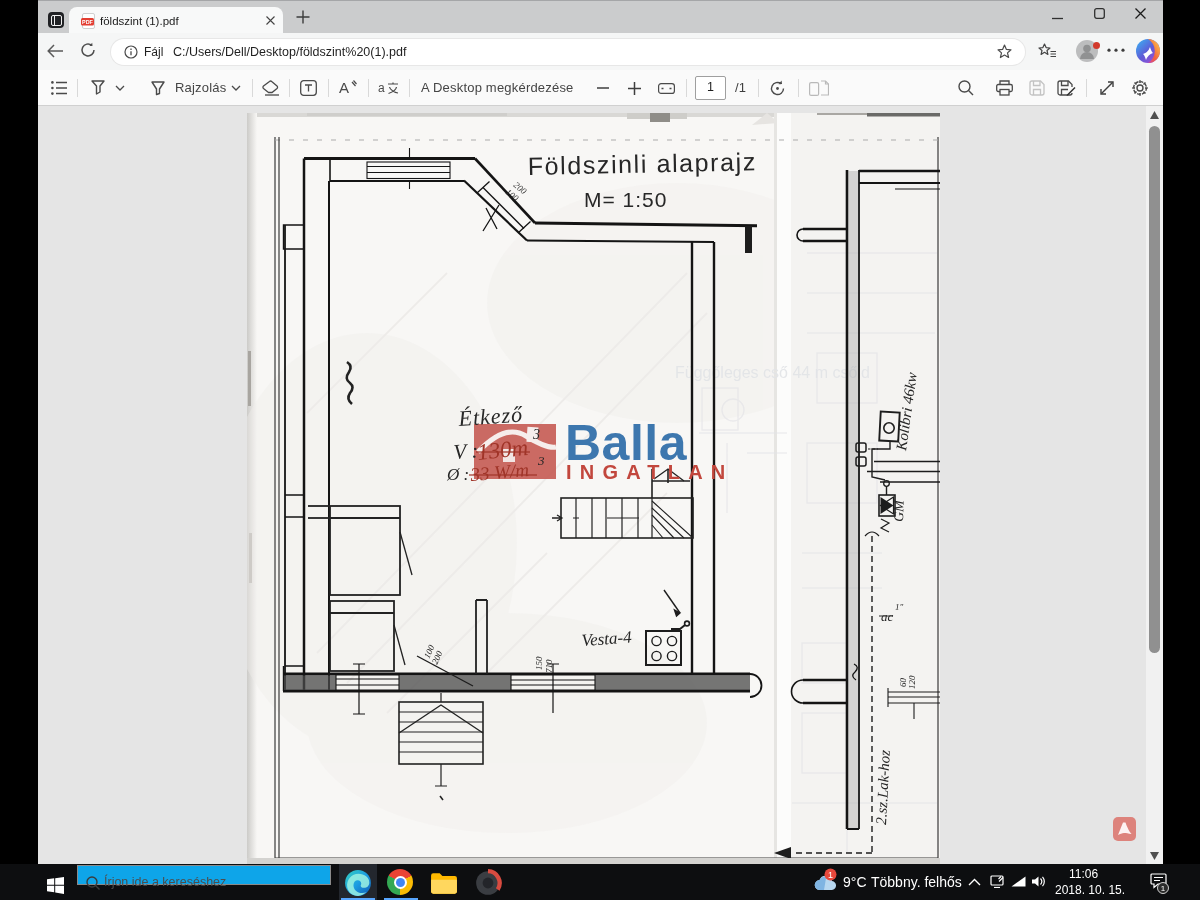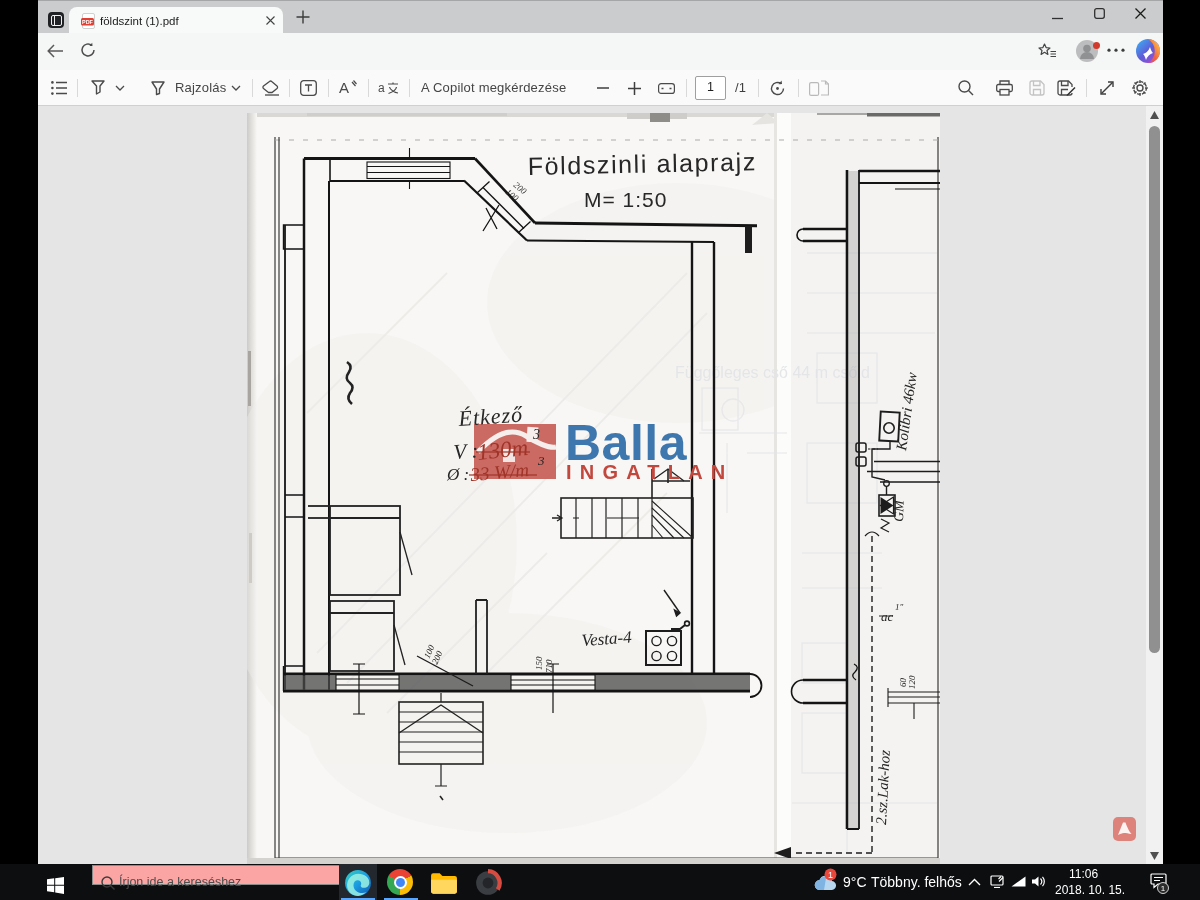--- a/index.html
+++ b/index.html
@@ -22,21 +22,21 @@
   .tbtxt { position:absolute; top:10px; font-size:13px; color:#454545; letter-spacing:0.2px;text-align:center; }
   .sep { position:absolute; top:9px; width:1px; height:18px; background:#d9d9d9; }
   
   #content { position:absolute; left:0; top:106px; width:1125px; height:758px; background:#e5e5e5; }
   #page { position:absolute; left:209px; top:7px; width:693px; height:751px; background:#f8f7f5; }
   
   #sbar { position:absolute; right:0px; top:0; width:17px; height:758px; background:#f1f1f1; }
   #sthumb { position:absolute; left:2.5px; top:20px; width:11px; height:527px; background:#909090; border-radius:6px; }
   
   #taskbar { position:absolute; left:0; top:864px; width:1200px; height:36px; background:#0d0e10; }
-  #search { position:absolute; left:92px; top:1px; width:254px; height:20px; background:#fca5a5; border:1px solid #8a8a8a; }
+  #search { position:absolute; left:77px; top:1px; width:254px; height:20px; background:#0ea5e9; border:1px solid #8a8a8a; }
   #search span { position:absolute; left:26px; top:9px; font-size:12.5px; color:#4d4d4d; }
   .ticon { position:absolute; top:4px; width:28px; height:28px; }
   .wtxt { color:#fff; font-size:14px; }
 </style>
 </head>
 <body>
 <div id="screen">
   <div id="win">
     <div id="tabstrip">
       <div id="tabactions"></div>
@@ -66,20 +66,31 @@
         </svg>
     </div>
     <div id="addr">
       <svg class="abs" style="left:9px;top:11px" width="17" height="14" viewBox="0 0 17 14">
           <path d="M7 1 L1.2 7 L7 13 M1.5 7 H16" stroke="#5a5a5a" stroke-width="1.5" fill="none"></path>
         </svg>
       <svg class="abs" style="left:42px;top:9px" width="16" height="16" viewBox="0 0 16 16">
           <path d="M14 8 a6 6 0 1 1 -2.2-4.65" stroke="#4d4d4d" stroke-width="1.5" fill="none"></path>
           <path d="M12.2 0.8 l0.3 3.2 -3.2 0.1 z" fill="#4d4d4d"></path>
         </svg>
+      <div id="pill">
+        <svg class="abs" style="left:13px;top:6px" width="14" height="14" viewBox="0 0 14 14">
+            <circle cx="7" cy="7" r="6" fill="none" stroke="#4a4a4a" stroke-width="1.2"></circle>
+            <path d="M7 6.3 V10.2 M7 3.6 V4.9" stroke="#4a4a4a" stroke-width="1.3"></path>
+          </svg>
+        <span class="abs" style="left:33px;top:6px;font-size:12px;color:#1f1f1f">Fájl</span>
+        <span class="abs" style="left:62px;top:6px;font-size:12.5px;color:#1f1f1f">C:/Users/Dell/Desktop/földszint%20(1).pdf</span>
+        <svg class="abs" style="right:13px;top:5px" width="15" height="15" viewBox="0 0 15 15">
+            <path d="M7.5 1 L9.4 5.4 14 5.8 10.5 8.9 11.6 13.5 7.5 11 3.4 13.5 4.5 8.9 1 5.8 5.6 5.4 Z" fill="none" stroke="#4c4c4c" stroke-width="1.2" stroke-linejoin="round"></path>
+          </svg>
+      </div>
       <svg class="abs" style="left:1000px;top:10px" width="19" height="16" viewBox="0 0 19 16">
           <path d="M6.5 1 L8.1 4.6 12 5 9 7.5 9.9 11.4 6.5 9.3 3.1 11.4 4 7.5 1 5 4.9 4.6 Z" fill="none" stroke="#454545" stroke-width="1.2" stroke-linejoin="round"></path>
           <path d="M12.5 8.5 H18 M12.5 11 H18 M12.5 13.5 H18" stroke="#454545" stroke-width="1.2"></path>
         </svg>
       <div class="abs" style="left:1038px;top:7px;width:22px;height:22px;border-radius:50%;background:#bcbdbe"></div>
       <svg class="abs" style="left:1038px;top:7px" width="22" height="22" viewBox="0 0 22 22">
           <circle cx="11" cy="8.5" r="3.8" fill="#909192"></circle>
           <path d="M4 19 a7 7 0 0 1 14 0 z" fill="#909192"></path>
         </svg>
       <div class="abs" style="left:1055px;top:9px;width:7px;height:7px;border-radius:50%;background:#d23a2c"></div>
@@ -148,21 +159,21 @@
           <text x="0" y="14" font-size="15" fill="#4a4a4a" font-family="Liberation Sans">A</text>
           <path d="M13 3 l3.5 4 M14.5 1.5 l3 3.5" stroke="#4a4a4a" stroke-width="1.2"></path>
         </svg>
       <div class="sep" style="left:330px"></div>
 
       <svg class="abs" style="left:340px;top:10px" width="21" height="16" viewBox="0 0 21 16">
           <text x="0" y="12" font-size="12" fill="#4a4a4a" font-family="Liberation Sans">a</text>
           <path d="M10 4 H20 M15 4 V2.5 M11.5 7 C12 10 17 12.5 20 13 M18.5 7 C18 10 13.5 12.5 10.5 13.5" stroke="#4a4a4a" stroke-width="1.2" fill="none"></path>
         </svg>
       <div class="sep" style="left:371px"></div>
-      <span class="tbtxt" style="left:383px">A Copilot megkérdezése</span>
+      <span class="tbtxt" style="left:383px">A Desktop megkérdezése</span>
 
       <svg class="abs" style="left:559px;top:17px" width="12" height="2" viewBox="0 0 12 2">
           <path d="M0 1 H12" stroke="#3e3e3e" stroke-width="1.5"></path>
         </svg>
       <svg class="abs" style="left:590px;top:12px" width="13" height="13" viewBox="0 0 13 13">
           <path d="M6.5 0 V13 M0 6.5 H13" stroke="#3e3e3e" stroke-width="1.5"></path>
         </svg>
       <svg class="abs" style="left:620px;top:13px" width="17" height="11" viewBox="0 0 17 11">
           <rect x="0.6" y="0.6" width="15.8" height="9.8" rx="2.5" fill="none" stroke="#4a4a4a" stroke-width="1.2"></rect>
           <path d="M3.5 5.5 h2 M11.5 5.5 h2" stroke="#4a4a4a" stroke-width="1.4"></path>

